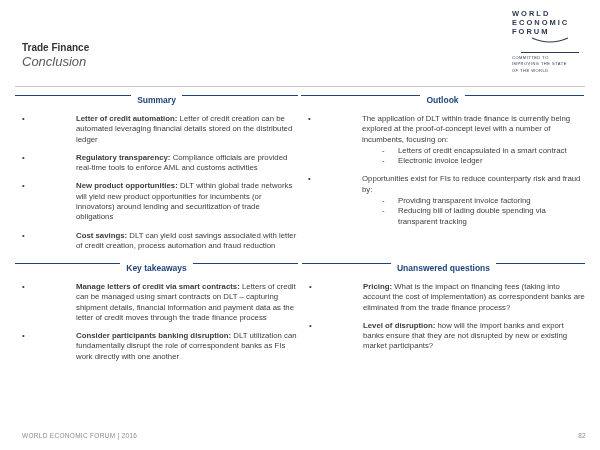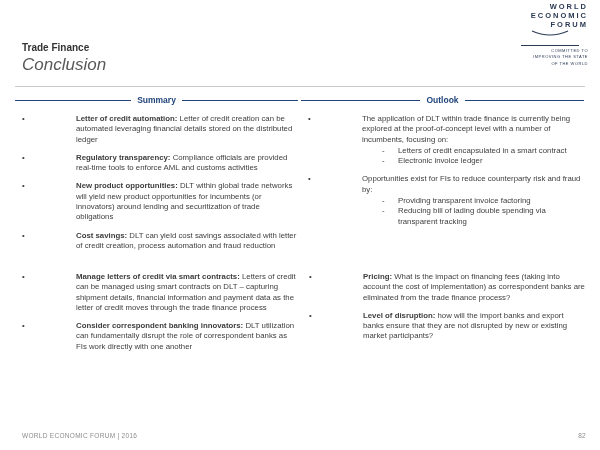--- a/index.html
+++ b/index.html
@@ -4,39 +4,39 @@
 <style>
   html,body { margin:0; padding:0; background:#ffffff; }
   .slide {
     position:relative; width:600px; height:450px; background:#ffffff;
     font-family:"Liberation Sans", sans-serif; overflow:hidden;
   }
 
   
   .titles { position:absolute; left:22px; top:41px; }
   .title { font-size:10px; font-weight:bold; color:#333333; line-height:1.3; }
-  .subtitle { font-size:17px; font-style:italic; color:#595959; line-height:1.3; }
+  .subtitle { font-size:13px; font-style:italic; color:#595959; line-height:1.3; }
 
   
-  .logo { position:absolute; right:12px; top:2px; width:76px; text-align:right; color:#2b3a55; }
+  .logo { position:absolute; right:12px; top:9px; width:76px; text-align:left; color:#2b3a55; }
   .logo-words { font-size:7.5px; font-weight:bold; letter-spacing:2px; line-height:1.2; }
   .logo-swoosh { display:block; margin:1px auto 0; }
   .tagline-rule { width:58px; height:1px; background:#2b3a55; margin:7px auto 2px; }
   .tagline { font-size:4px; letter-spacing:0.5px; line-height:1.6; color:#2b3a55; }
 
   .top-rule { position:absolute; left:15px; right:15px; top:86px; height:1px; background:#c9c9c9; }
 
   
   .cell { position:absolute; width:283px; }
   #sec0 { left:15px;  top:95px;  }
   #sec1 { left:301px; top:95px;  }
   #sec2 { left:15px;  top:263px; }
   #sec3 { left:302px; top:263px; }
 
-  .sec-head { display:flex; align-items:center; gap:6px; }
+  .sec-head { display:flex; gap:6px; }
   .sec-line { flex:1; height:1px; background:#1f4379; }
   .sec-title { font-size:8.5px; font-weight:bold; color:#1f4379; white-space:nowrap; }
 
   .sec-body { margin-top:9px; font-size:7.8px; color:#3d3d3d; line-height:1.32; }
   .bullet { display:flex; margin-bottom:8px; padding-left:7px; }
   .marker { width:15px; flex:0 0 15px; }
   .btext { flex:1;margin-left:39px; }
   .btext strong { font-weight:bold; color:#3d3d3d; }
   .subs { margin-top:1px; }
   .sub { display:flex; padding-left:20px; }
@@ -134,33 +134,43 @@
               <div class="sub">
                 <span class="dash">-</span>
                 <span>Reducing bill of lading double spending via transparent tracking</span>
               </div>
             </div></span>
         </div>
       </div>
   </section>
 
   <section class="cell" id="sec2">
+    <div class="sec-head">
+      <span class="sec-line"></span>
+      <span class="sec-title">Key takeaways</span>
+      <span class="sec-line"></span>
+    </div>
     <div class="sec-body">
         <div class="bullet">
           <span class="marker">•</span>
           <span class="btext"><strong>Manage letters of credit via smart contracts:</strong> Letters of credit can be managed using smart contracts on DLT – capturing shipment details, financial information and payment data as the letter of credit moves through the trade finance process</span>
         </div>
         <div class="bullet">
           <span class="marker">•</span>
-          <span class="btext"><strong>Consider correspondent banking innovators:</strong> DLT utilization can fundamentally disrupt the role of correspondent banks as FIs work directly with one another</span>
+          <span class="btext"><strong>Consider participants banking disruption:</strong> DLT utilization can fundamentally disrupt the role of correspondent banks as FIs work directly with one another</span>
         </div>
       </div>
   </section>
 
   <section class="cell" id="sec3">
+    <div class="sec-head">
+      <span class="sec-line"></span>
+      <span class="sec-title">Unanswered questions</span>
+      <span class="sec-line"></span>
+    </div>
     <div class="sec-body">
         <div class="bullet">
           <span class="marker">•</span>
           <span class="btext"><strong>Pricing:</strong> What is the impact on financing fees (taking into account the cost of implementation) as correspondent banks are eliminated from the trade finance process?</span>
         </div>
         <div class="bullet">
           <span class="marker">•</span>
           <span class="btext"><strong>Level of disruption:</strong> how will the import banks and export banks ensure that they are not disrupted by new or existing market participants?</span>
         </div>
       </div>

